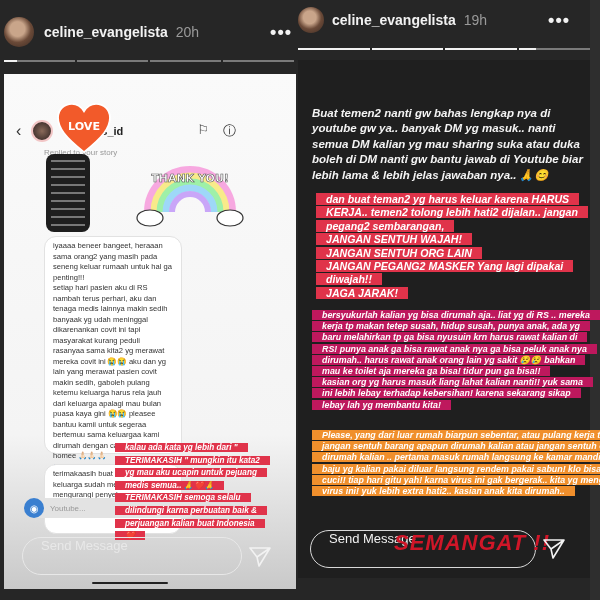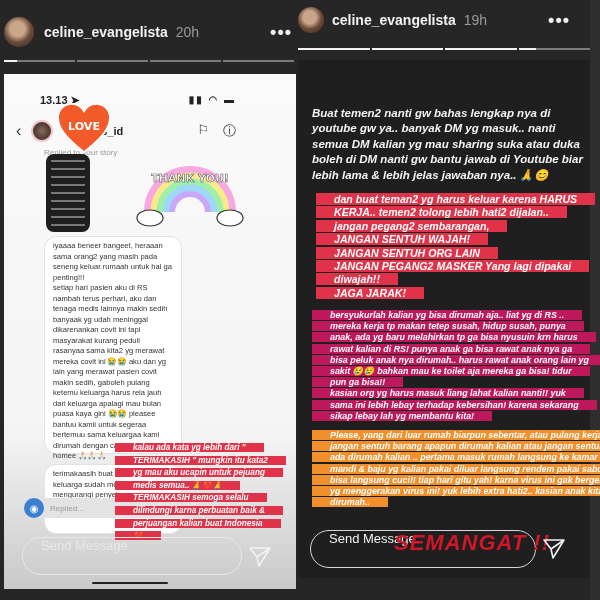--- a/index.html
+++ b/index.html
@@ -52,21 +52,21 @@
   .bubble.b2 { top: 390px; height: 70px; }
   .hashtag { color: #2b4f8c; }
 
   .msgbar { position: absolute; left: 20px; right: 100px; top: 424px; height: 20px; background: #e3e3e3; border-radius: 10px; display: flex; align-items: center; }
   .camera { width: 20px; height: 20px; border-radius: 50%; background: #3a7fd0; color: #fff; font-size: 10px; display: flex; align-items: center; justify-content: center; }
   .msgph { font-size: 8px; color: #999; margin-left: 6px; }
   .homebar { position: absolute; left: 88px; top: 508px; width: 76px; height: 2px; background: #222; border-radius: 2px; }
 
   
   .hl { position: absolute; font-style: italic; font-weight: bold; color: #fff; }
-  .hl span { padding: 0 18px; box-decoration-break: clone; font-style: italic; -webkit-box-decoration-break: clone; }
+  .hl span { padding: 0 10px; box-decoration-break: clone; font-style: italic; -webkit-box-decoration-break: clone; }
   .hl.red span { background: #e0334a; }
   .hl.purple span { background: #be185d; }
   .hl.orange span { background: #f08f2c; }
   .hl.left-cap { left: 115px; top: 442px; width: 155px; font-size: 8.2px; line-height: 12.6px; }
 
   
   .send { position: absolute; left: 22px; width: 220px; top: 537px; height: 38px; border: 1.5px solid #d8d8d8; border-radius: 19px;
     color: #f2f2f2; font-size: 13px; display: flex; align-items: flex-start; padding-left: 18px; cursor: text; }
   .story.left .send { border-color: #e8e8e8; color: #e8e8e8; }
   .sendicon { position: absolute; top: 546px; left: 248px; width: 24px; height: 22px; cursor: pointer; }
@@ -96,24 +96,20 @@
   <div class="progress">
     <div class="seg">
         <div class="fill" style="width:18%"></div>
       </div>
     <div class="seg"></div>
     <div class="seg"></div>
     <div class="seg"></div>
   </div>
 
   <div class="shot">
-    <div class="statusbar">
-      <span>13.13 ➤</span>
-      <span class="sys">▮▮ ◠ ▬</span>
-    </div>
     <div class="dmhead">
       <span class="back">‹</span>
       <div class="dm-avatar"></div>
       <span class="dm-name">s_id</span>
       <span class="dm-icons">
         <span>⚐</span>
         <span>ⓘ</span>
       </span>
     </div>
     <div class="replied">Replied to your story</div>
@@ -154,21 +150,21 @@
       <div>iyaaaa beneer bangeet, heraaan sama orang2 yang masih pada seneng keluar rumaah untuk hal ga penting!!!</div>
       <div>setiap hari pasien aku di RS nambah terus perhari, aku dan tenaga medis lainnya makin sedih banyaak yg udah meninggal dikarenankan covit ini tapi masyarakat kurang peduli rasanyaa sama kita2 yg merawat mereka covit ini 😭😭 aku dan yg lain yang merawat pasien covit makin sedih, gaboleh pulang ketemu keluarga harus rela jauh dari keluarga apalagi mau bulan puasa kaya gini 😭😭 pleasee bantuu kamii untuk segeraa bertemuu sama keluargaa kami dirumah dengan cara staay at homee 🙏🏻🙏🏻🙏🏻</div>
       <div class="hashtag">#maafjadicurhat :)</div>
     </div>
     <div class="bubble b2">
       <div>terimakaasih buat stefan dan keluarga sudah membantu mengurangi penyebaran</div>
     </div>
 
     <div class="msgbar">
       <span class="camera">◉</span>
-      <span class="msgph">Replied...</span>
+      <span class="msgph">Youtube...</span>
     </div>
     <div class="homebar"></div>
   </div>
 
   <div class="hl red left-cap">
     <span>kalau ada kata yg lebih dari " TERIMAKASIH " mungkin itu kata2 yg mau aku ucapin untuk pejuang medis semua.. 🙏❤️🙏 TERIMAKASIH semoga selalu dilindungi karna perbuatan baik &amp; perjuangan kalian buat Indonesia ❤️</span>
   </div>
 
   <div class="send">
     <span>Send Message</span>

